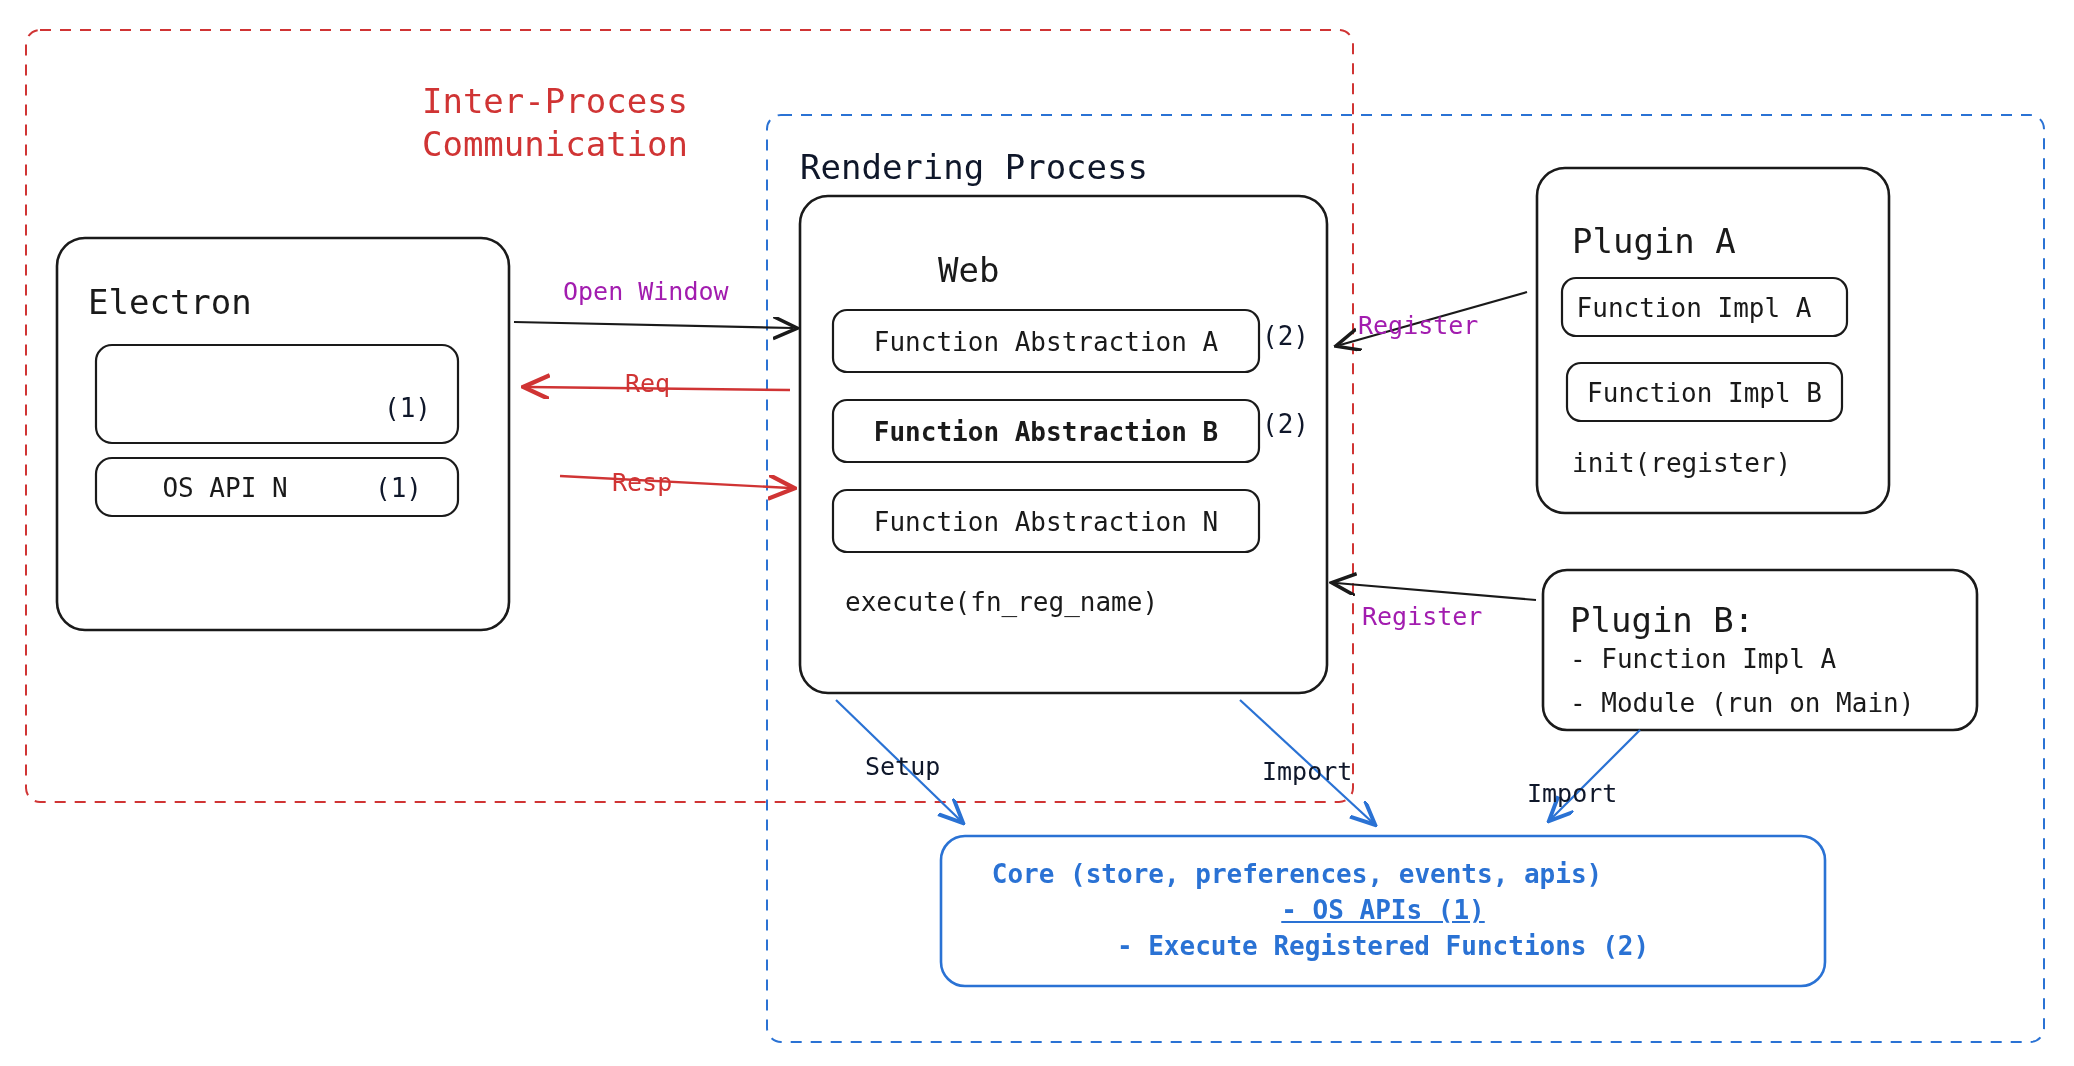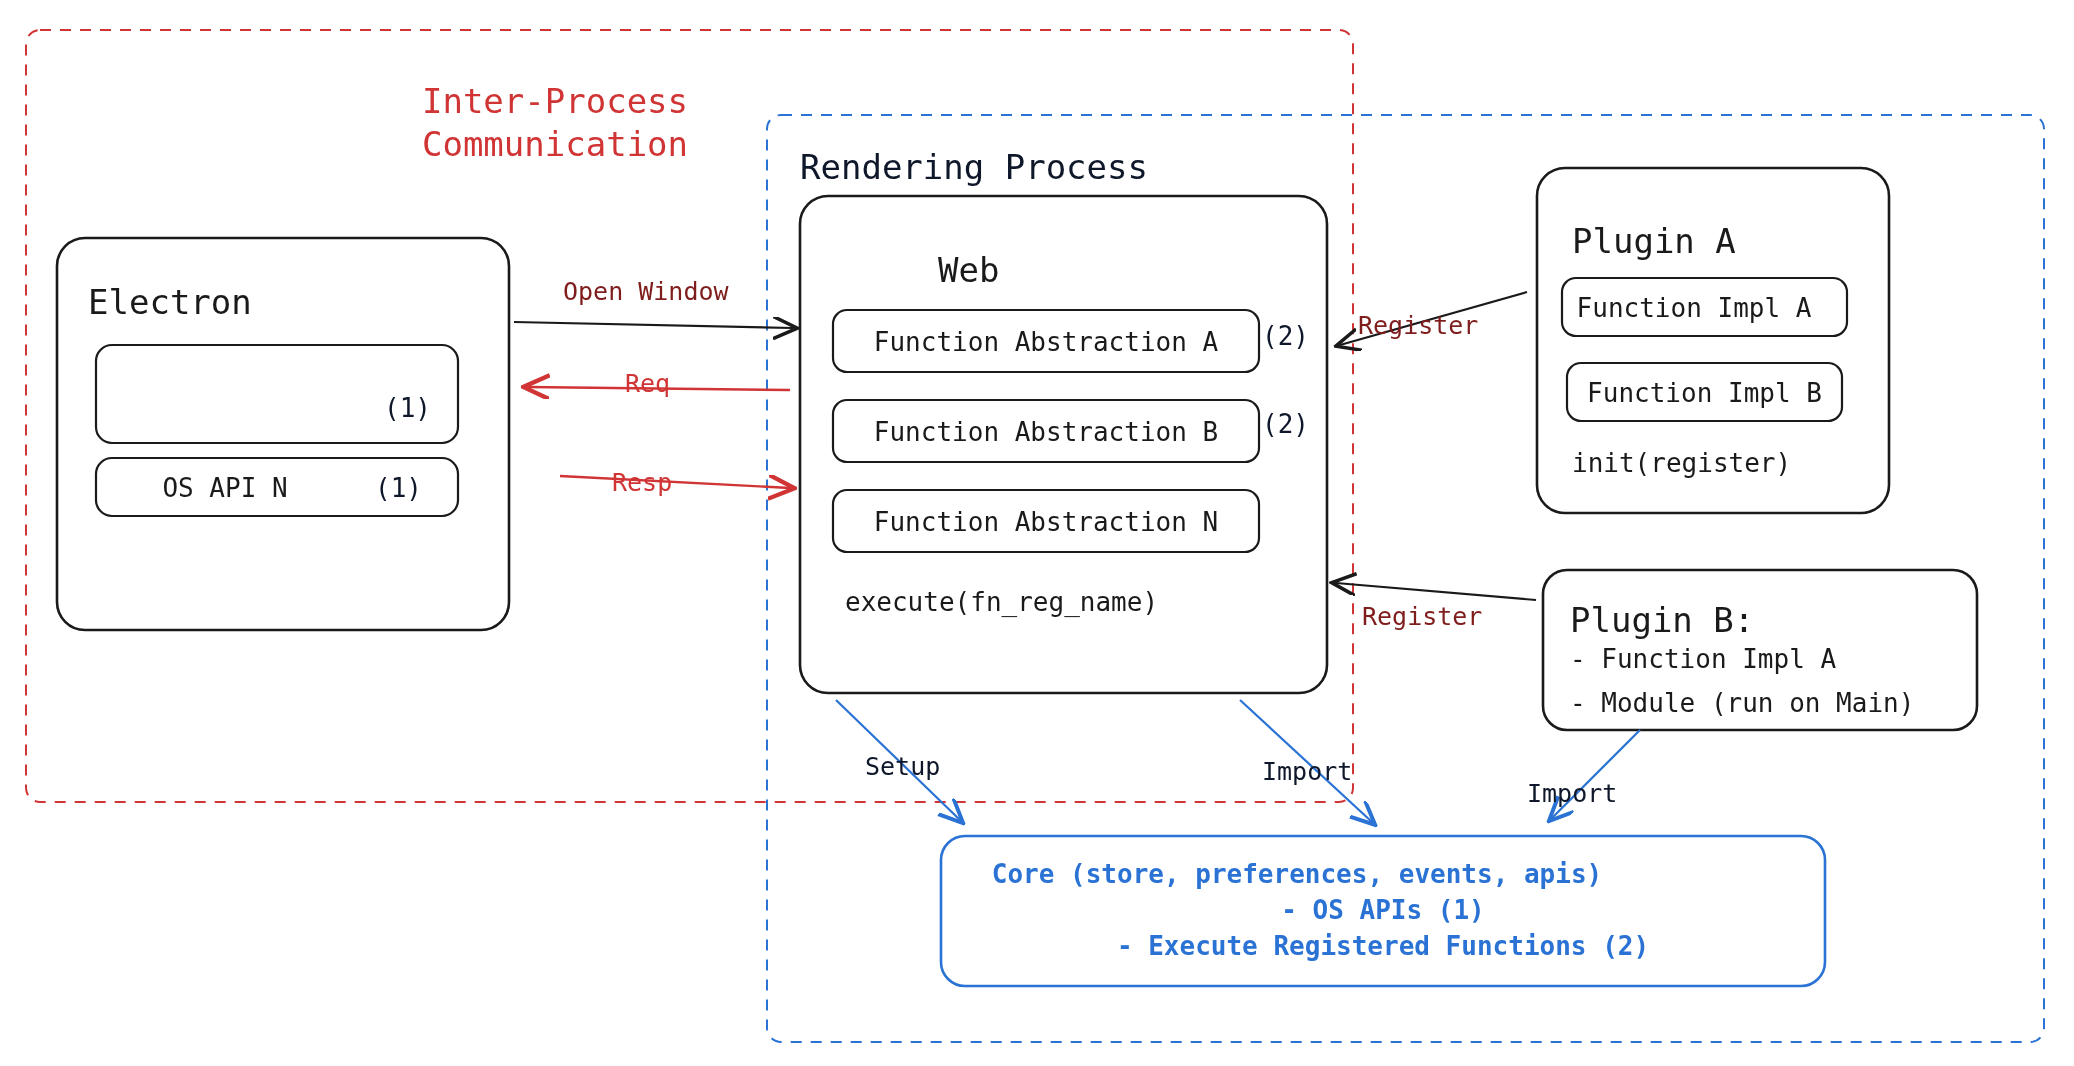--- a/index.html
+++ b/index.html
@@ -40,21 +40,21 @@
     text-align: center;
   }
   .edge-label {
     position: absolute;
     font-size: 25px;
     white-space: pre;
     line-height: 1.25;
   }
   .red-text { color: #d03434; }
   .blue-text { color: #0f172a; }
-  .dark-text { color: #7f1d1d; }
+  .dark-text { color: #a21caf; }
   .blue-bold { color: #2a72d4; font-weight: bold; }
   .center { text-align: center; }
 </style>
 </head>
 <body>
 
 <div id="canvas">
 
   <svg class="svg-layer" viewBox="0 0 2074 1066">
     <defs>
@@ -112,36 +112,36 @@
   <div class="node-label box-title blue-text" style="left:800px; top:146px;">Rendering Process</div>
 
   <div class="node-label box-title" style="left:88px; top:281px;">Electron</div>
   <div class="node-label inner-label blue-text" style="left:384px; top:392px;">(1)</div>
   <div class="node-label inner-label" style="left:110px; top:472px; width:230px;">OS API N</div>
   <div class="node-label inner-label blue-text" style="left:375px; top:472px;">(1)</div>
 
   <div class="node-label box-title" style="left:938px; top:249px;">Web</div>
   <div class="node-label inner-label" style="left:843px; top:326px; width:406px;">Function Abstraction A</div>
   <div class="node-label inner-label blue-text" style="left:1262px; top:320px;">(2)</div>
-  <div class="node-label inner-label" style="left:843px; top:416px; width:406px;">Function Abstraction B</div>
+  <div class="node-label inner-label" style="left:843px; top:416px; width:406px;font-weight:bold;">Function Abstraction B</div>
   <div class="node-label inner-label blue-text" style="left:1262px; top:408px;">(2)</div>
   <div class="node-label inner-label" style="left:843px; top:506px; width:406px;">Function Abstraction N</div>
   <div class="node-label inner-label" style="left:845px; top:586px;">execute(fn_reg_name)</div>
 
   <div class="node-label box-title" style="left:1572px; top:220px;">Plugin A</div>
   <div class="node-label inner-label" style="left:1562px; top:292px; width:264px;">Function Impl A</div>
   <div class="node-label inner-label" style="left:1567px; top:377px; width:275px;">Function Impl B</div>
   <div class="node-label inner-label" style="left:1572px; top:447px;">init(register)</div>
 
   <div class="node-label box-title" style="left:1570px; top:599px;">Plugin B:</div>
   <div class="node-label inner-label" style="left:1570px; top:643px;">- Function Impl A</div>
   <div class="node-label inner-label" style="left:1570px; top:687px;">- Module (run on Main)</div>
 
   <div class="node-label inner-label blue-bold center" style="left:941px; top:858px; width:712px;">Core (store, preferences, events, apis)</div>
-  <div class="node-label inner-label blue-bold center" style="left:941px; top:894px; width:884px;">- OS APIs (1)</div>
+  <div class="node-label inner-label blue-bold center" style="left:941px; top:894px; width:884px;text-decoration:underline;">- OS APIs (1)</div>
   <div class="node-label inner-label blue-bold center" style="left:941px; top:930px; width:884px;">- Execute Registered Functions (2)</div>
 
   <div class="edge-label dark-text" style="left:563px; top:276px;">Open Window</div>
   <div class="edge-label red-text" style="left:625px; top:368px;">Req</div>
   <div class="edge-label red-text" style="left:612px; top:467px;">Resp</div>
   <div class="edge-label dark-text" style="left:1358px; top:310px;">Register</div>
   <div class="edge-label dark-text" style="left:1362px; top:601px;">Register</div>
   <div class="edge-label blue-text" style="left:865px; top:751px;">Setup</div>
   <div class="edge-label blue-text" style="left:1262px; top:756px;">Import</div>
   <div class="edge-label blue-text" style="left:1527px; top:778px;">Import</div>

